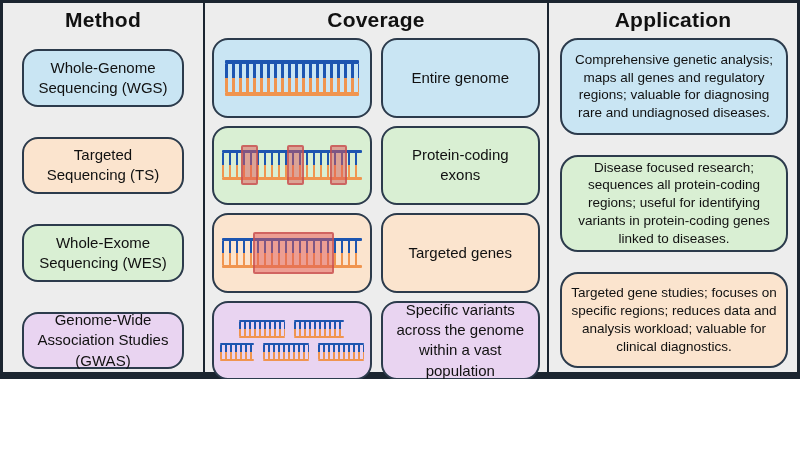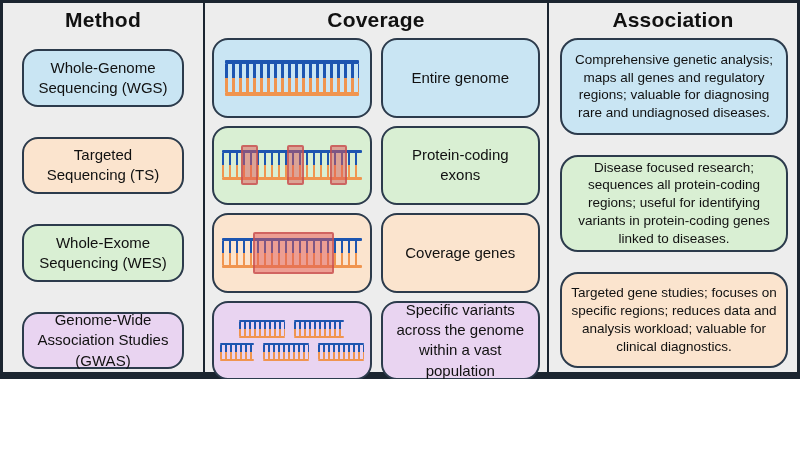--- a/index.html
+++ b/index.html
@@ -143,21 +143,21 @@
       <div class="row row-ts">
         <div class="box">
           <div class="ladder ladder-md">
             <div class="rail rail-blue"></div>
             <div class="teeth teeth-blue"></div>
             <div class="teeth teeth-orange"></div>
             <div class="rail rail-orange"></div>
             <div class="region"></div>
           </div>
         </div>
-        <div class="box">Coverage genes</div>
+        <div class="box">Targeted genes</div>
       </div>
 
       <div class="row row-gwas">
         <div class="box">
           <div class="fragments">
             <div class="frag-row">
               <div class="ladder ladder-mini" style="width:46px">
                 <div class="rail rail-blue"></div>
                 <div class="teeth teeth-blue"></div>
                 <div class="teeth teeth-orange"></div>
@@ -192,21 +192,21 @@
             </div>
           </div>
         </div>
         <div class="box">Specific variants across the genome within a vast population</div>
       </div>
 
     </div>
   </div>
 
   <div class="col col-application">
-    <div class="col-header">Association</div>
+    <div class="col-header">Application</div>
     <div class="rows">
       <div class="row row-wgs">
         <div class="box">Comprehensive genetic analysis; maps all genes and regulatory regions; valuable for diagnosing rare and undiagnosed diseases.</div>
       </div>
       <div class="row row-wes">
         <div class="box">Disease focused research; sequences all protein-coding regions; useful for identifying variants in protein-coding genes linked to diseases.</div>
       </div>
       <div class="row row-ts">
         <div class="box">Targeted gene studies; focuses on specific regions; reduces data and analysis workload; valuable for clinical diagnostics.</div>
       </div>

